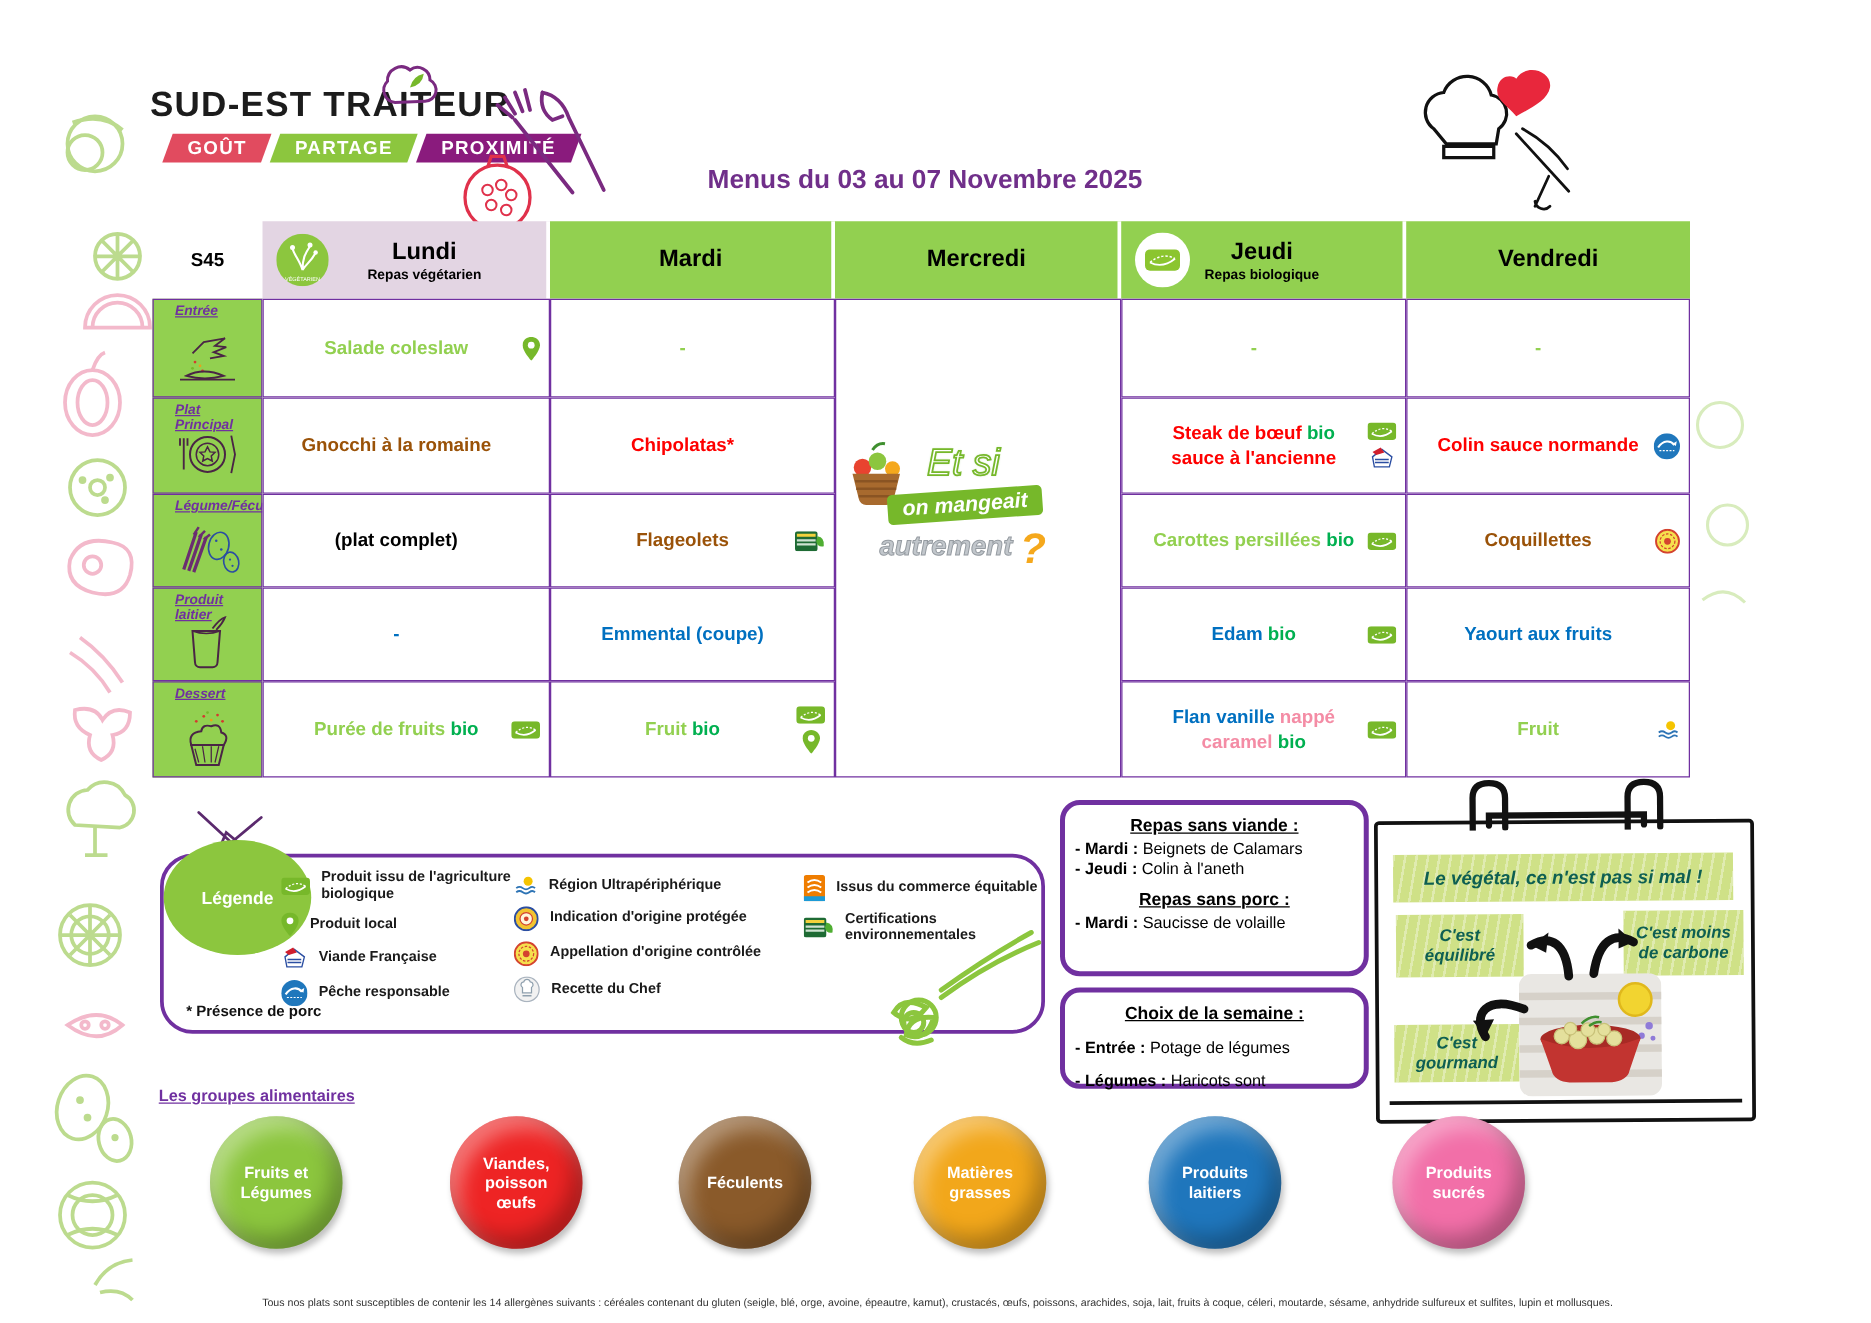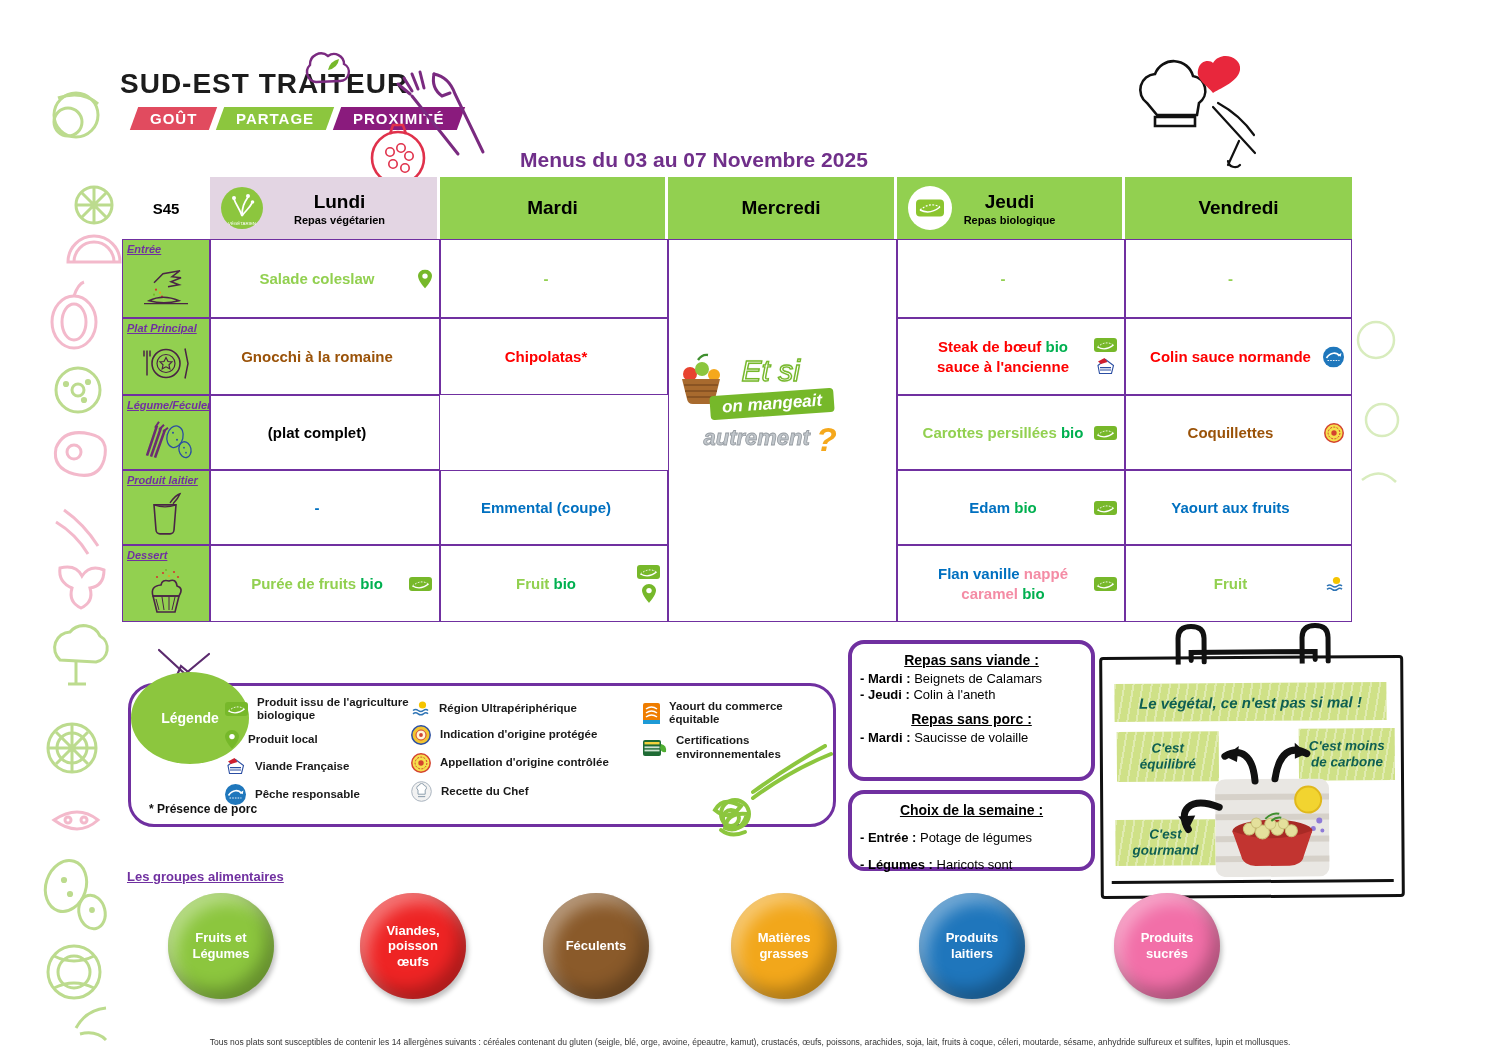--- a/index.html
+++ b/index.html
@@ -10,41 +10,41 @@
   .logo-area{position:absolute;left:120px;top:68px;}
   .logo-title{font-size:28px;font-weight:800;letter-spacing:1px;color:#1c1c1c;white-space:nowrap;}
   .logo-cloud{position:absolute;left:178px;top:-26px;}
   .badges{display:flex;margin-top:7px;margin-left:14px;}
   .badge{transform:skewX(-20deg);padding:3px 16px;margin-right:7px;}
   .badge span{display:block;transform:skewX(20deg);color:#fff;font-weight:800;font-size:15px;letter-spacing:1px;}
   .fork-doodle{position:absolute;left:360px;top:70px;}
   .right-doodle{position:absolute;left:1115px;top:45px;}
   .page-title{position:absolute;left:527px;top:66px;width:400px;text-align:center;
     color:#702f8a;font-size:19px;font-weight:800;}
-  .page-subtitle{position:absolute;left:520px;top:132px;width:440px;text-align:left;
-    color:#702f8a;font-size:21px;font-weight:800;margin-top:16px;}
+  .page-subtitle{position:absolute;left:520px;top:132px;width:440px;text-align:center;
+    color:#702f8a;font-size:21px;font-weight:800;}
 
   
   .left-strip{position:absolute;left:8px;top:0;}
   .table-side-doodle{position:absolute;left:1352px;top:300px;}
 
   
   #menu-table{position:absolute;left:122px;top:177px;display:grid;
     grid-template-columns:88px 230px 228px 229px 228px 227px;
     grid-template-rows:62px 79px 77px 75px 75px 77px;}
   .corner{background:#fff;display:flex;align-items:center;justify-content:center;
     font-weight:bold;font-size:15px;color:#000;}
   .day-h{position:relative;display:flex;flex-direction:column;align-items:center;justify-content:center;color:#000;}
   .day-h.bg-green{background:#92d050;}
   .day-h.bg-mauve{background:#e3d5e3;padding-left:32px;}
   .day-h .d-label{font-weight:800;font-size:19px;}
   .day-h .d-sub{font-weight:700;font-size:11px;margin-top:1px;}
   .day-h .h-badge{position:absolute;left:11px;top:50%;transform:translateY(-50%);}
   .cat-cell{background:#92d050;border:1.2px solid #7030a0;position:relative;padding:3px 4px;}
-  .cat-label{font-size:11px;font-weight:bold;font-style:italic;text-decoration:underline;color:#7030a0;}
+  .cat-label{font-size:11px;font-weight:bold;font-style:italic;text-decoration:underline;color:#7030a0;margin-left:13px;}
   .cat-icon{position:absolute;left:50%;top:54%;transform:translate(-50%,-42%);}
   .menu-cell{background:#fff;border:1.2px solid #7030a0;position:relative;display:flex;
     align-items:center;justify-content:center;text-align:center;
     font-weight:bold;font-size:15px;line-height:1.3;white-space:pre-line;padding:4px 30px 4px 14px;}
   .menu-cell .cell-icons{position:absolute;right:7px;top:50%;transform:translateY(-50%);
     display:flex;flex-direction:column;gap:5px;align-items:center;}
   .merged-cell{background:#fff;border:1.2px solid #7030a0;position:relative;}
   .t-lightgreen{color:#92d050;} .t-green{color:#00b050;} .t-brown{color:#9a5208;}
   .t-red{color:#fe0000;} .t-blue{color:#0070c0;} .t-pink{color:#f48ca5;} .t-black{color:#000;}
 
@@ -335,20 +335,27 @@
       <div class="menu-cell" style="grid-area: 3 / 2;"><span><span class="t-brown">Gnocchi à la romaine</span></span></div>
       <div class="menu-cell" style="grid-area: 4 / 2;"><span><span class="t-black">(plat complet)</span></span></div>
       <div class="menu-cell" style="grid-area: 5 / 2;"><span><span class="t-blue">-</span></span></div>
       <div class="menu-cell" style="grid-area: 6 / 2;"><span><span class="t-lightgreen">Purée de fruits </span><span class="t-green">bio</span></span><span class="cell-icons"><span class="icon"><svg width="23" height="14" viewBox="0 0 23 14">
               <rect width="23" height="14" rx="3" fill="#77b82a"></rect>
               <path d="M3.5 9 Q11.5 2 19.5 7" fill="none" stroke="#fff" stroke-width="1" stroke-dasharray="1.7 1.4"></path>
               <path d="M3.5 9 Q11.5 13.5 19.5 7" fill="none" stroke="#fff" stroke-width="1.3"></path>
             </svg></span></span></div>
       <div class="menu-cell" style="grid-area: 2 / 3;"><span><span class="t-lightgreen">-</span></span></div>
       <div class="menu-cell" style="grid-area: 3 / 3;"><span><span class="t-red">Chipolatas*</span></span></div>
+      <div class="menu-cell" style="grid-area: 4 / 3;"><span><span class="t-brown">Flageolets</span></span><span class="cell-icons"><span class="icon"><svg width="24" height="16" viewBox="0 0 24 16">
+              <rect width="18" height="16" rx="2" fill="#1e6b34"></rect>
+              <rect x="1.5" y="2" width="15" height="2.4" fill="#f3d23c"></rect>
+              <rect x="1.5" y="6.4" width="15" height="1.8" fill="#cfe3d2"></rect>
+              <rect x="1.5" y="9.6" width="15" height="1.8" fill="#cfe3d2"></rect>
+              <path d="M18 4 q6 1 5 8 q-5 1 -6 -4z" fill="#4fae32"></path>
+            </svg></span></span></div>
       <div class="menu-cell" style="grid-area: 5 / 3;"><span><span class="t-blue">Emmental (coupe)</span></span></div>
       <div class="menu-cell" style="grid-area: 6 / 3;"><span><span class="t-lightgreen">Fruit </span><span class="t-green">bio</span></span><span class="cell-icons"><span class="icon"><svg width="23" height="14" viewBox="0 0 23 14">
               <rect width="23" height="14" rx="3" fill="#77b82a"></rect>
               <path d="M3.5 9 Q11.5 2 19.5 7" fill="none" stroke="#fff" stroke-width="1" stroke-dasharray="1.7 1.4"></path>
               <path d="M3.5 9 Q11.5 13.5 19.5 7" fill="none" stroke="#fff" stroke-width="1.3"></path>
             </svg></span><span class="icon"><svg width="14" height="19" viewBox="0 0 14 19">
               <path d="M7 0C3.1 0 0 3 0 6.6 0 11.2 7 19 7 19s7-7.8 7-12.4C14 3 10.9 0 7 0z" fill="#76b82a"></path>
               <circle cx="7" cy="6.6" r="2.7" fill="#fff"></circle>
             </svg></span></span></div>
       <div class="merged-cell" style="grid-area: 2 / 4 / span 5;">
@@ -473,21 +480,21 @@
               <circle cx="10.5" cy="10.5" r="9.8" fill="#f2f2f2" stroke="#aab4bf" stroke-width="1"></circle>
               <path d="M7 9 a2.4 2.4 0 0 1 1 -4.5 a2.7 2.7 0 0 1 5.2 0 a2.4 2.4 0 0 1 1 4.5 v4.2 h-7.2z" fill="#fff" stroke="#8fa0ae" stroke-width="1"></path>
               <path d="M7 15.6 h7.2" stroke="#8fa0ae" stroke-width="1.1"></path>
             </svg></span><span>Recette du Chef</span></div>
       </div>
     <div class="leg-col c3" id="leg-col-3">
         <div class="leg-item"><span class="icon"><svg width="17" height="21" viewBox="0 0 17 21">
               <rect width="17" height="21" rx="2" fill="#ef7d00"></rect>
               <path d="M3 6 q5.5 -4 11 0 M3 10 q5.5 -4 11 0 M3 14 q5.5 -4 11 0" stroke="#fff" stroke-width="1.5" fill="none"></path>
               <rect y="17" width="17" height="4" fill="#1d9ad6"></rect>
-            </svg></span><span>Yaourt du commerce équitable</span></div>
+            </svg></span><span>Issus du commerce équitable</span></div>
         <div class="leg-item"><span class="icon"><svg width="24" height="16" viewBox="0 0 24 16">
               <rect width="18" height="16" rx="2" fill="#1e6b34"></rect>
               <rect x="1.5" y="2" width="15" height="2.4" fill="#f3d23c"></rect>
               <rect x="1.5" y="6.4" width="15" height="1.8" fill="#cfe3d2"></rect>
               <rect x="1.5" y="9.6" width="15" height="1.8" fill="#cfe3d2"></rect>
               <path d="M18 4 q6 1 5 8 q-5 1 -6 -4z" fill="#4fae32"></path>
             </svg></span><span>Certifications
 environnementales</span></div>
       </div>
     <div class="leg-foot">* Présence de porc</div>

